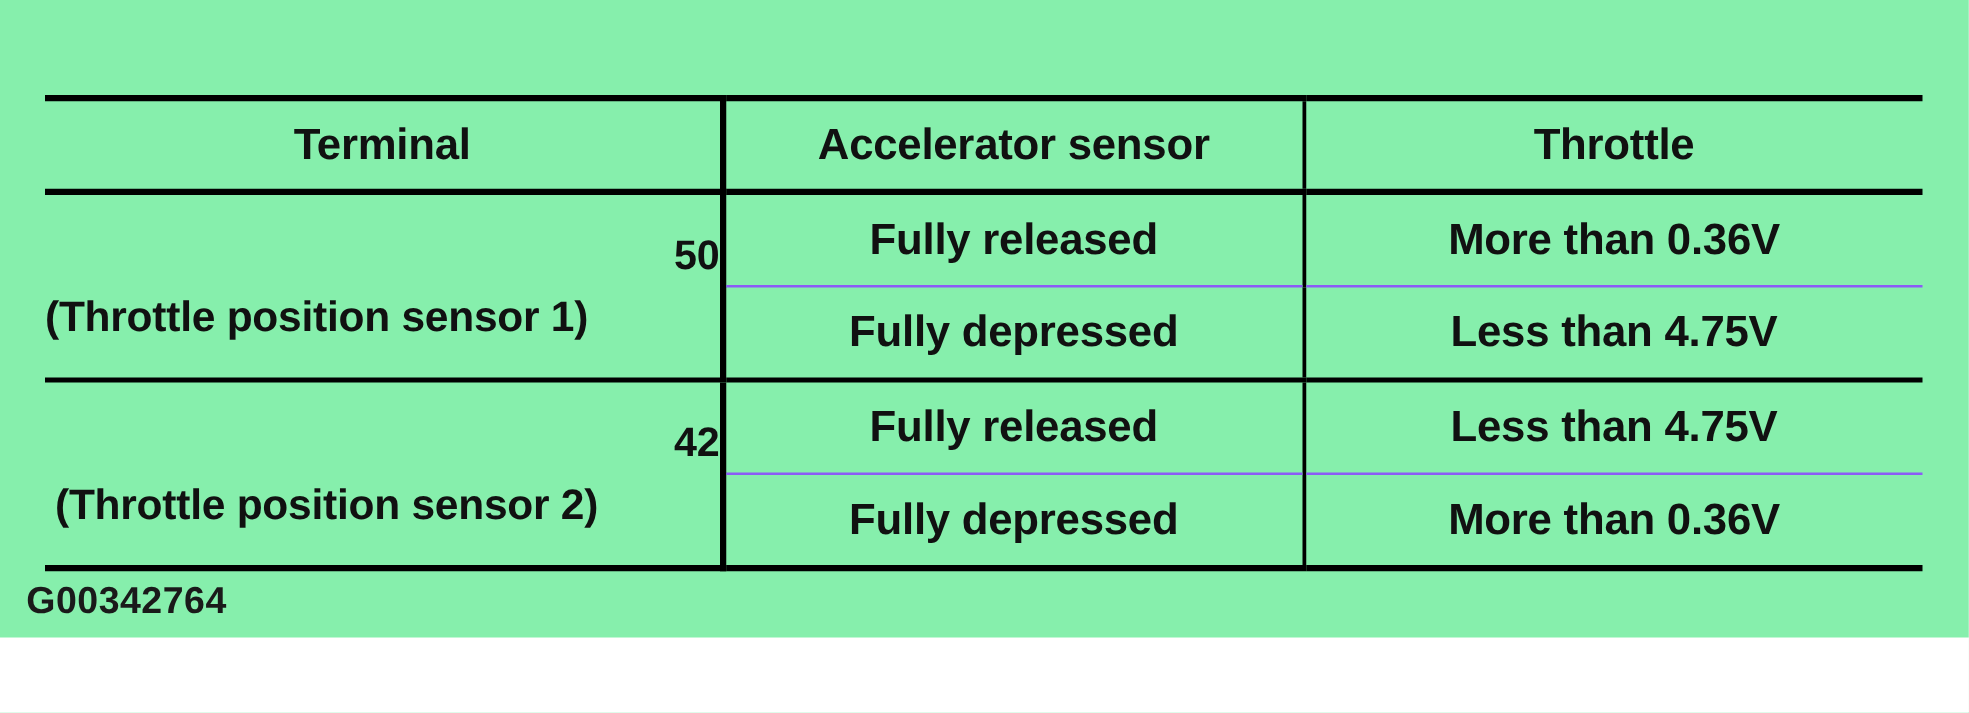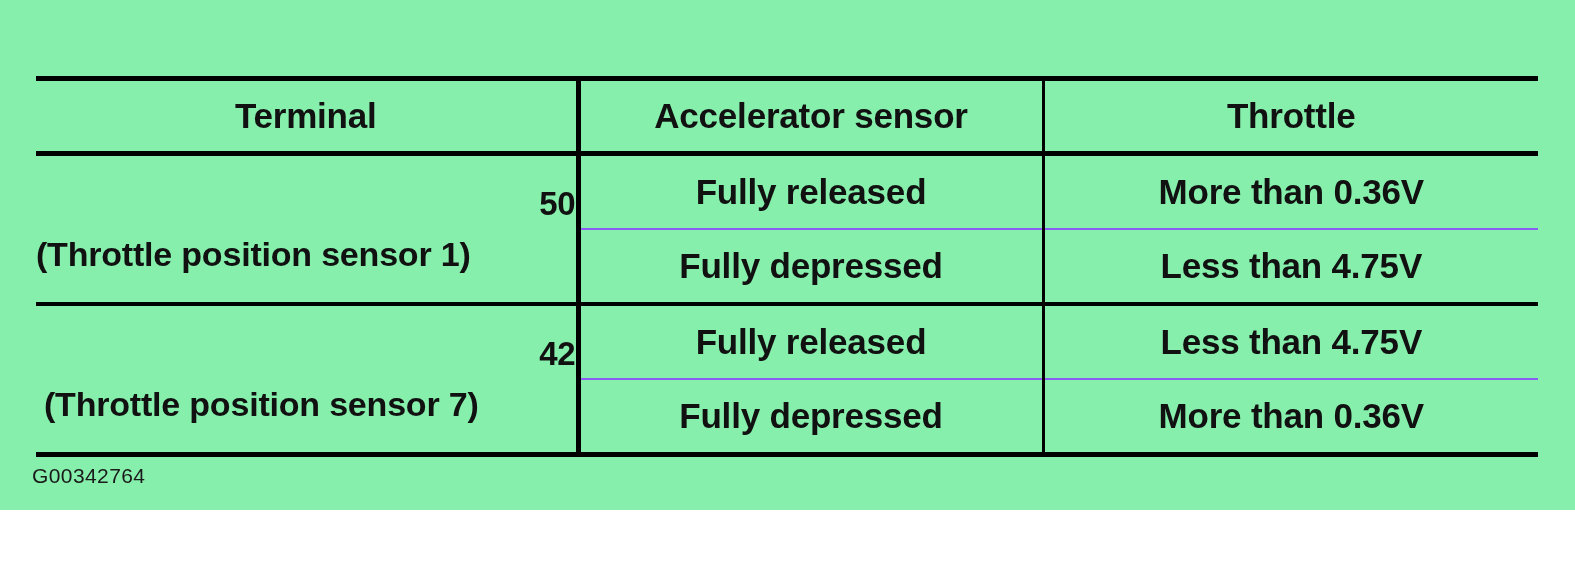--- a/index.html
+++ b/index.html
@@ -95,25 +95,25 @@
     height: 72px;
     text-align: center;
     font-size: 35px;
     line-height: 40px;
     white-space: nowrap;
   }
 
   
   #caption {
     position: absolute;
-    left: 32px;
+    left: 21px;
     top: 464px;
     font-family: "Liberation Sans", sans-serif;
-    font-size: 21px;
-    font-weight: normal;
+    font-size: 30px;
+    font-weight: bold;
     letter-spacing: 0.4px;
     color: #1a1a1a;
   }
 </style>
 </head>
 <body>
 
 <div id="page">
 
   <table id="spec-table">
@@ -139,21 +139,21 @@
         <td class="voltage-cell rule-thin">More than 0.36V</td>
       </tr>
       <tr>
         <td class="pedal-cell v-thin rule-group">Fully depressed</td>
         <td class="voltage-cell rule-group">Less than 4.75V</td>
       </tr>
 
       <tr>
         <td class="terminal-cell indent-2 v-thick rule-bottom" rowspan="2">
           <span class="terminal-num">42</span>
-          <span class="terminal-desc">(Throttle position sensor 7)</span>
+          <span class="terminal-desc">(Throttle position sensor 2)</span>
         </td>
         <td class="pedal-cell v-thin rule-thin">Fully released</td>
         <td class="voltage-cell rule-thin">Less than 4.75V</td>
       </tr>
       <tr>
         <td class="pedal-cell v-thin rule-bottom">Fully depressed</td>
         <td class="voltage-cell rule-bottom">More than 0.36V</td>
       </tr>
 
     </tbody>

